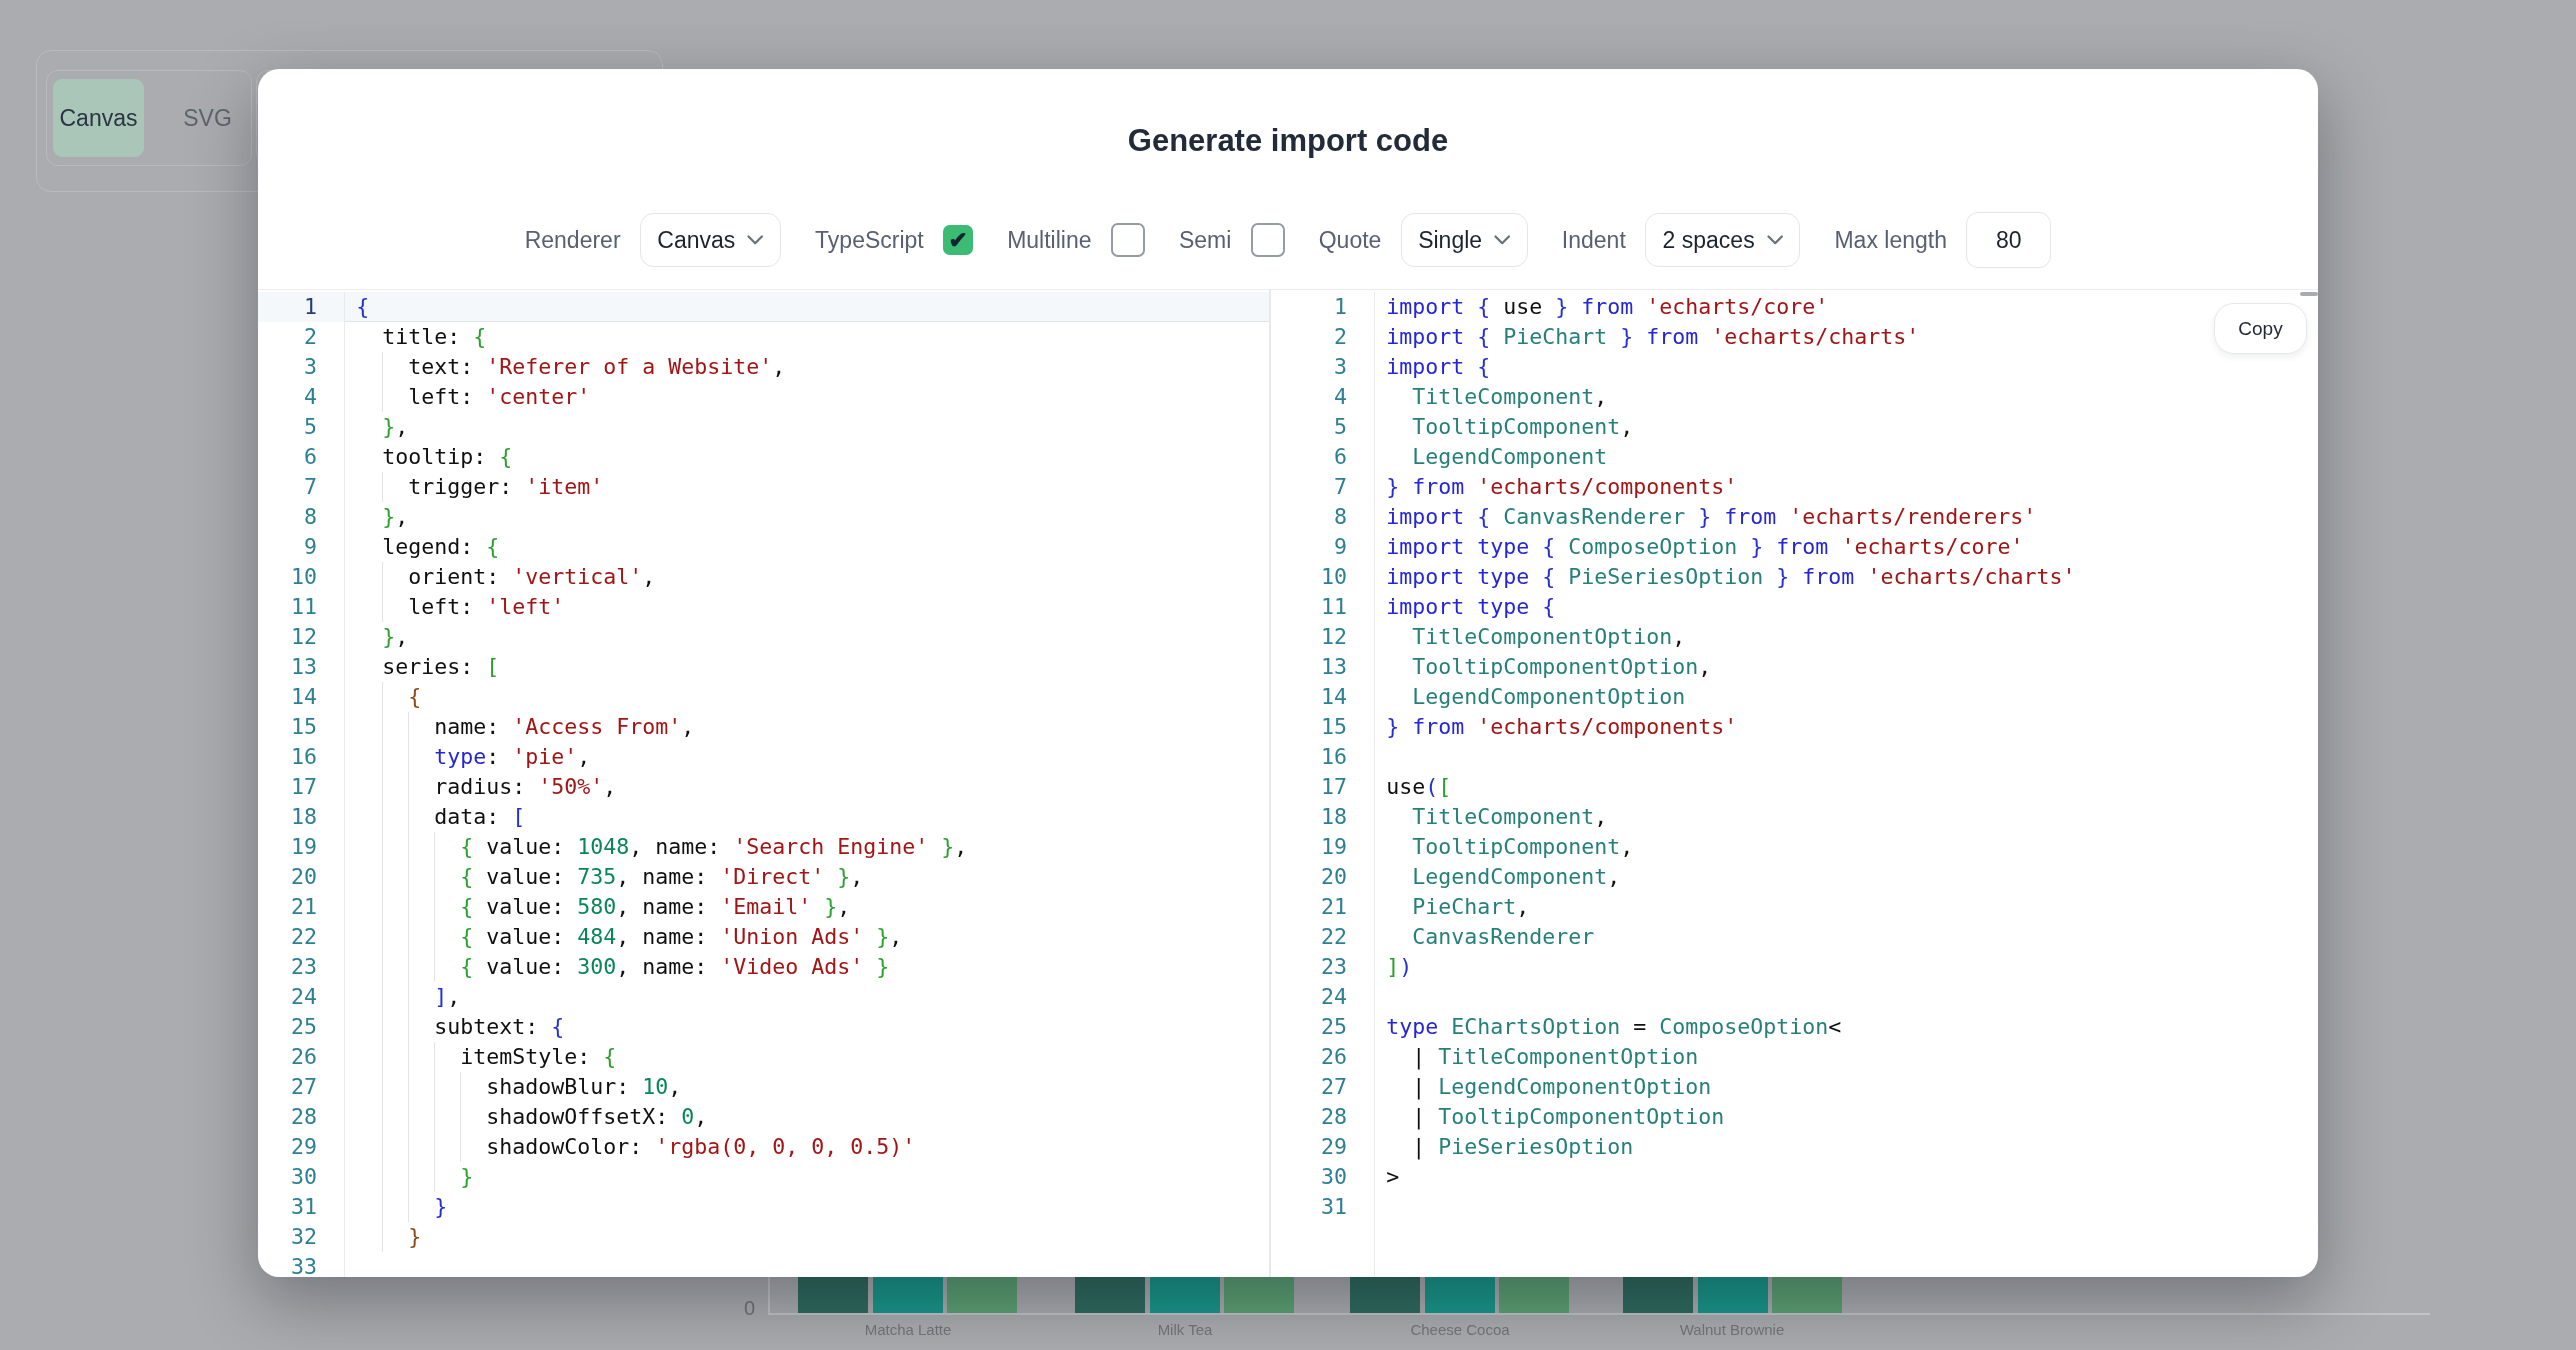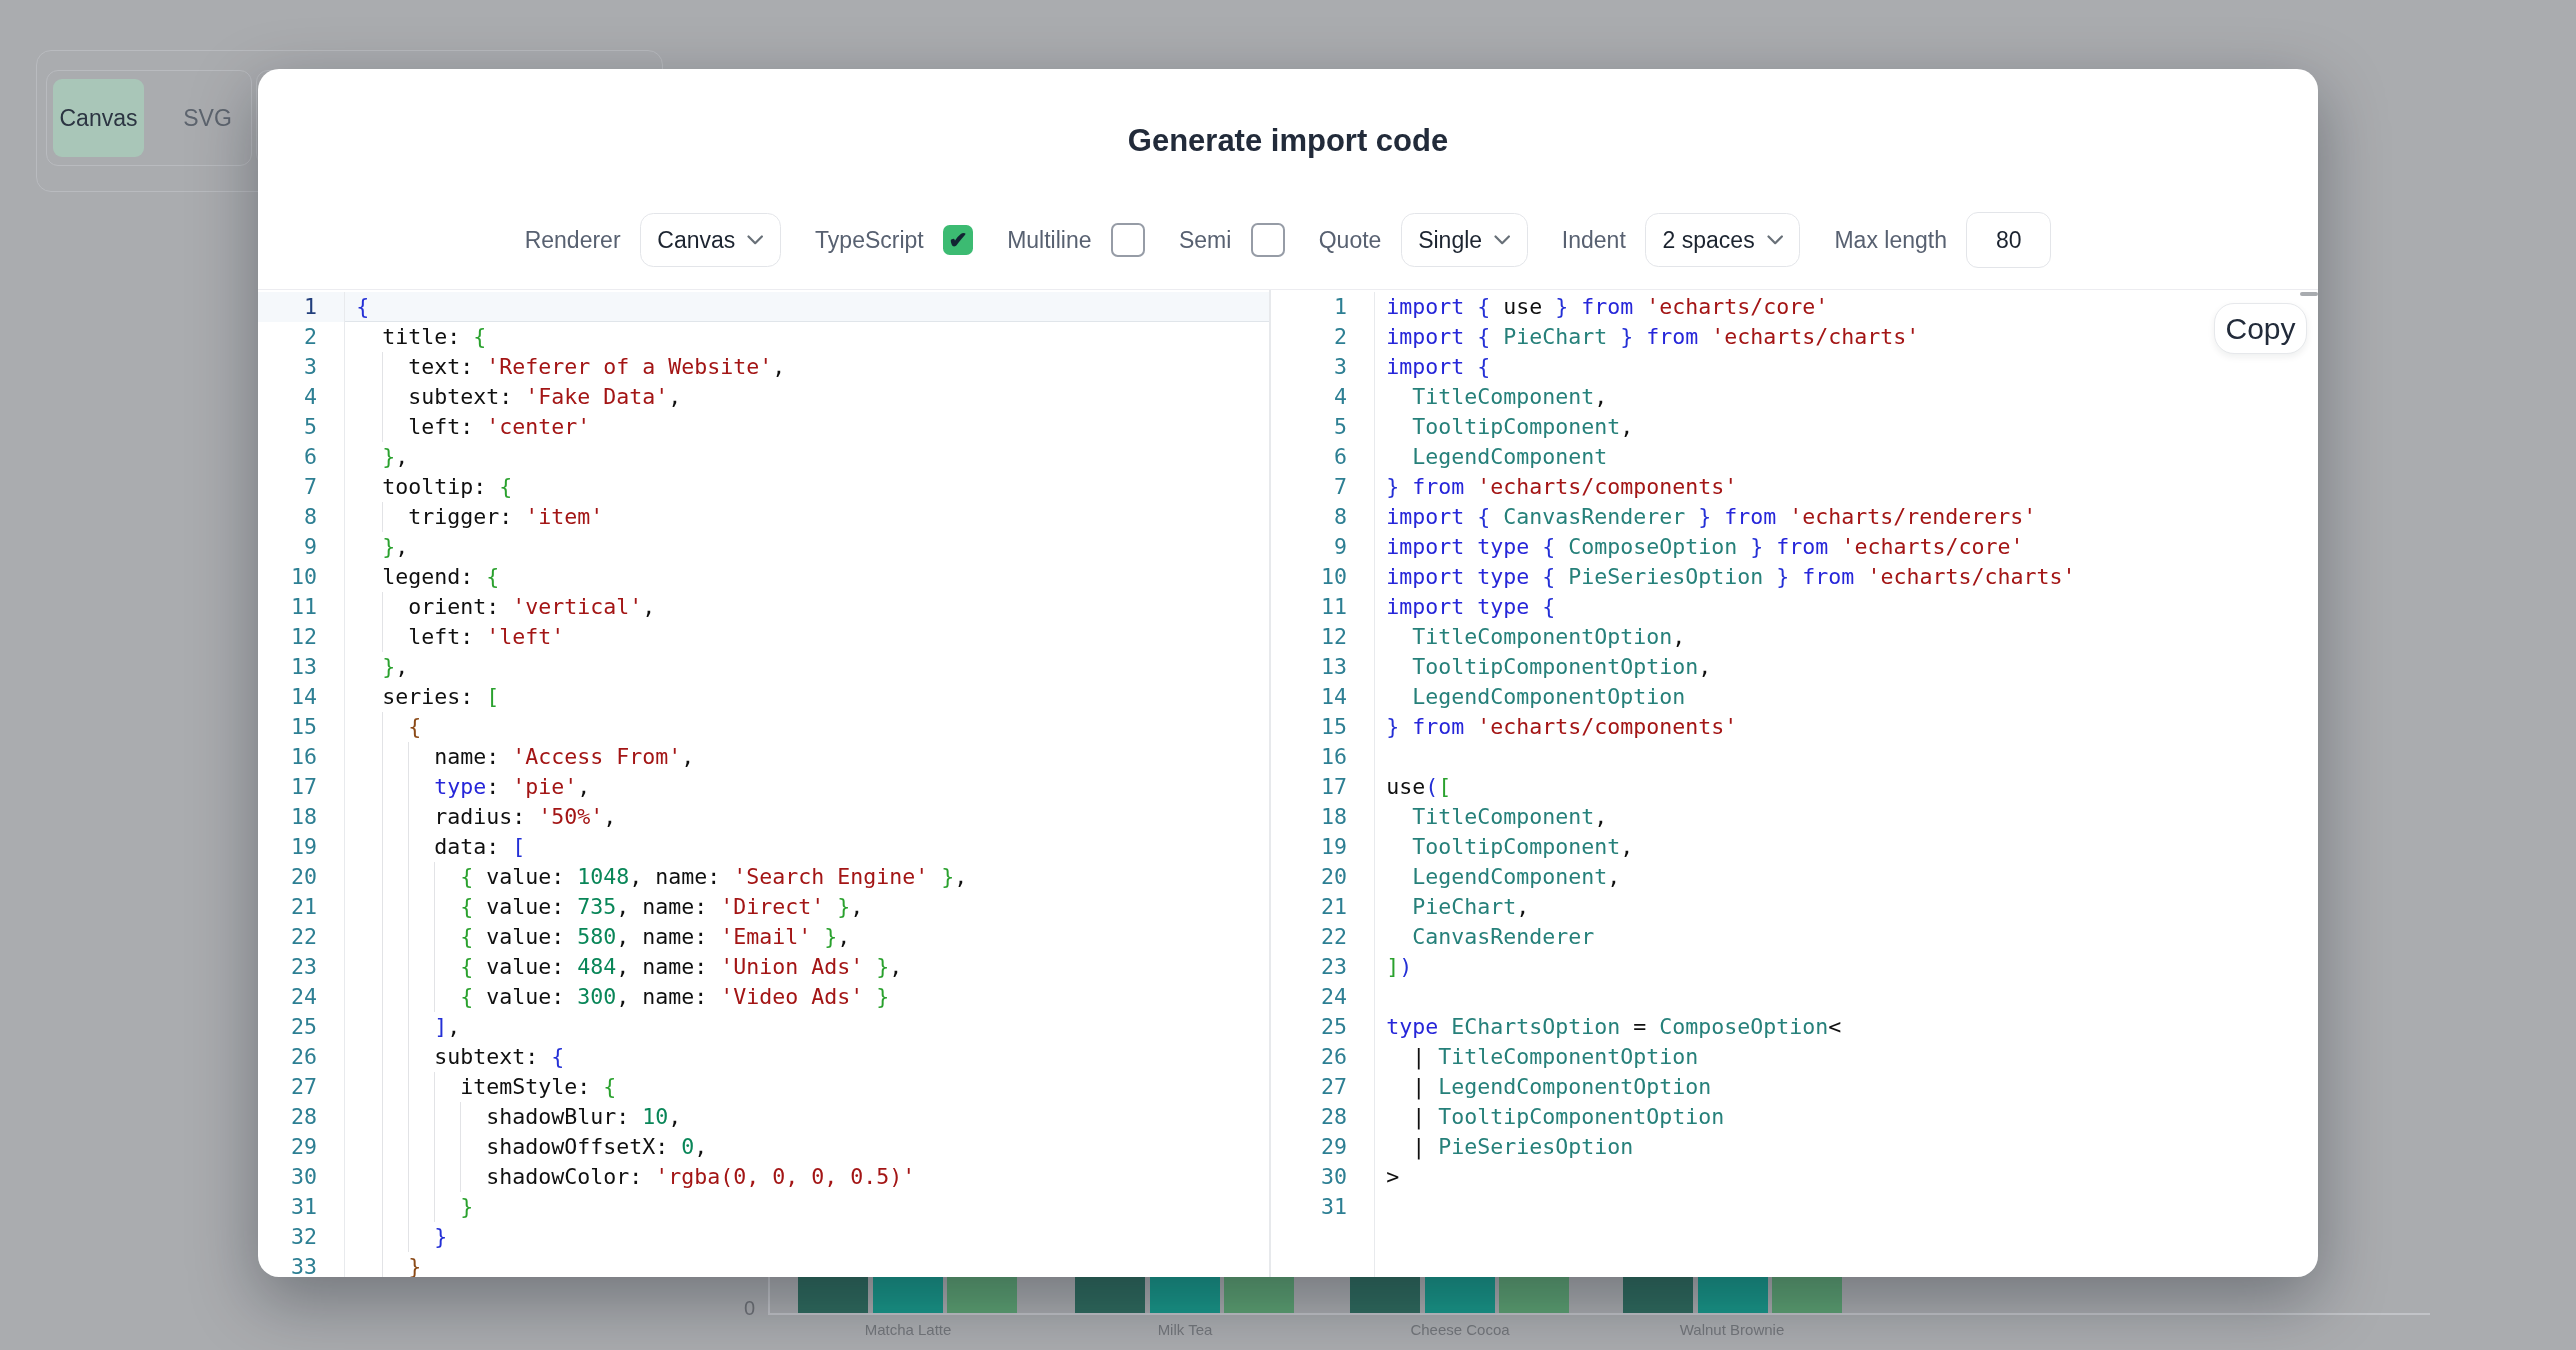--- a/index.html
+++ b/index.html
@@ -66,21 +66,21 @@
   .tk-s{color:#a31515;}
   .tk-n{color:#098658;margin-top:26px;}
   .tk-k{color:#2626d9;}
   .tk-t{color:#26807a;}
   .tk-b1{color:#2430d6;}
   .tk-b2{color:#2aa12e;}
   .tk-b3{color:#8b4a17;}
 
   .copy-btn{position:absolute;top:13.4px;left:1956px;width:91px;height:49px;background:#fff;
     border:1.5px solid #e6e8eb;border-radius:20px;box-shadow:0 3px 7.5px rgba(20,25,35,0.07);
-    display:flex;align-items:center;justify-content:center;font-size:30px;color:#222b3a;cursor:pointer;}
+    display:flex;align-items:center;justify-content:center;font-size:19px;color:#222b3a;cursor:pointer;}
   .scroll-thumb{position:absolute;top:1.5px;left:2042px;width:18px;height:4.5px;border-radius:2.2px;background:#a8abaf;}
   .chev{flex:none;}
 </style>
 </head>
 <body>
 
 <div id="app">
 
   <div class="bd-card"></div>
 
@@ -215,21 +215,20 @@
             <div class="gln">29</div>
             <div class="gln">30</div>
             <div class="gln">31</div>
             <div class="gln">32</div>
             <div class="gln">33</div>
           </div>
         <div class="codecol">
             <div class="cl act"><span class="tk-b1">{</span></div>
             <div class="cl"><span class="tk-p">  title: </span><span class="tk-b2">{</span></div>
             <div class="cl"><i style="left: calc(2ch + 11.2px);"></i><span class="tk-p">    text: </span><span class="tk-s">'Referer of a Website'</span><span class="tk-p">,</span></div>
-            <div class="cl"><i style="left: calc(2ch + 11.2px);"></i><span class="tk-p">    subtext: </span><span class="tk-s">'Fake Data'</span><span class="tk-p">,</span></div>
             <div class="cl"><i style="left: calc(2ch + 11.2px);"></i><span class="tk-p">    left: </span><span class="tk-s">'center'</span></div>
             <div class="cl"><span class="tk-p">  </span><span class="tk-b2">}</span><span class="tk-p">,</span></div>
             <div class="cl"><span class="tk-p">  tooltip: </span><span class="tk-b2">{</span></div>
             <div class="cl"><i style="left: calc(2ch + 11.2px);"></i><span class="tk-p">    trigger: </span><span class="tk-s">'item'</span></div>
             <div class="cl"><span class="tk-p">  </span><span class="tk-b2">}</span><span class="tk-p">,</span></div>
             <div class="cl"><span class="tk-p">  legend: </span><span class="tk-b2">{</span></div>
             <div class="cl"><i style="left: calc(2ch + 11.2px);"></i><span class="tk-p">    orient: </span><span class="tk-s">'vertical'</span><span class="tk-p">,</span></div>
             <div class="cl"><i style="left: calc(2ch + 11.2px);"></i><span class="tk-p">    left: </span><span class="tk-s">'left'</span></div>
             <div class="cl"><span class="tk-p">  </span><span class="tk-b2">}</span><span class="tk-p">,</span></div>
             <div class="cl"><span class="tk-p">  series: </span><span class="tk-b2">[</span></div>

